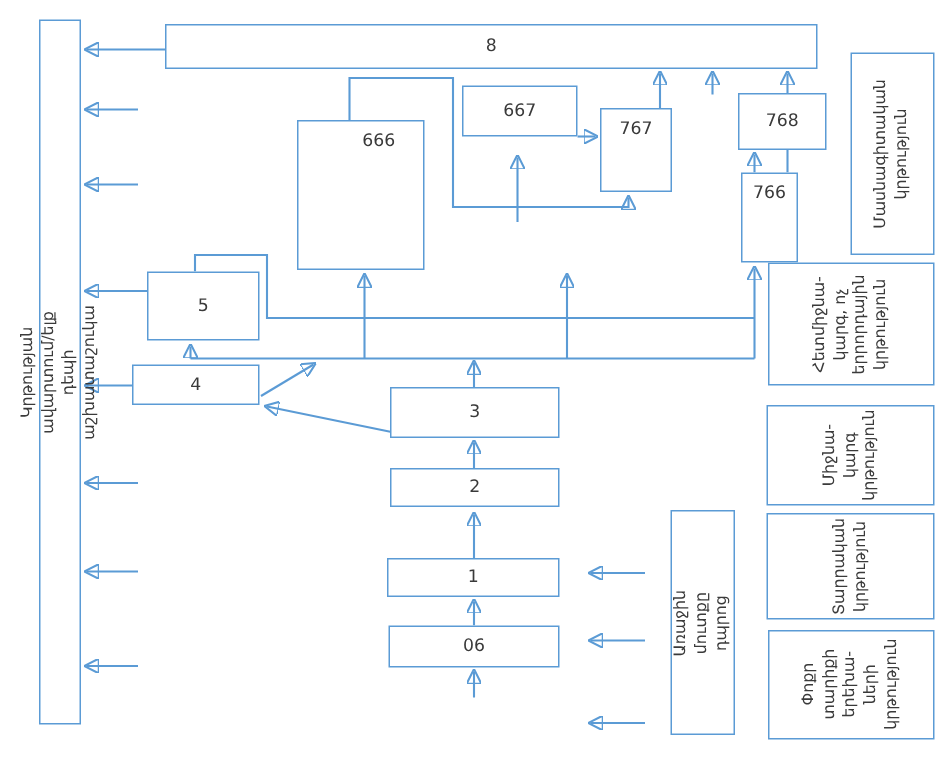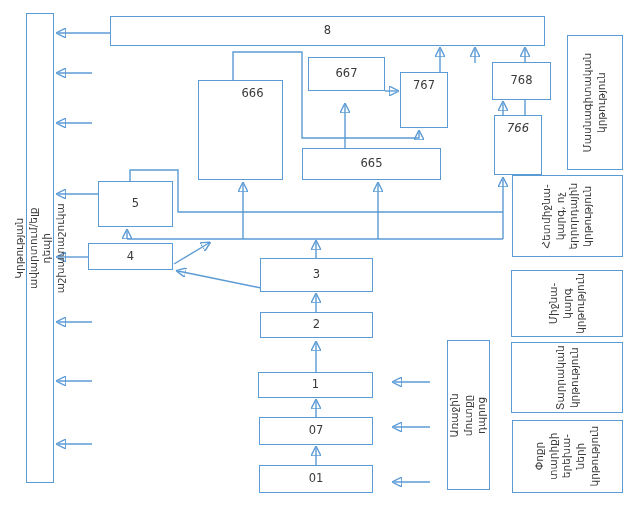--- a/index.html
+++ b/index.html
@@ -87,30 +87,28 @@
   <div class="box" style="left:26px;top:13px;width:28px;height:470px;">
     <span class="rot">Կրթության ավարտում/ելք դեպի աշխատաշուկա</span>
   </div>
 
   <div class="box num" style="left:110px;top:16px;width:435px;height:30px;">8</div>
 
   <div class="box num top-label" style="left:198px;top:80px;width:85px;height:100px;padding-left:24px;">666</div>
   <div class="box num" style="left:308px;top:57px;width:77px;height:34px;">667</div>
   <div class="box num top-label" style="left:400px;top:72px;width:48px;height:56px;">767</div>
   <div class="box num" style="left:452px;top:62px;width:59px;height:38px;margin-left:40px;">768</div>
-  <div class="box num top-label" style="left:494px;top:115px;width:48px;height:60px;font-style:italic;">766</div>
-  <div class="box num" style="left:302px;top:148px;width:139px;height:32px;">665</div>
+  <div class="box num top-label" style="left:494px;top:115px;width:38px;height:60px;">766</div>
 
   <div class="box num" style="left:98px;top:181px;width:75px;height:46px;">5</div>
   <div class="box num" style="left:88px;top:243px;width:85px;height:27px;">4</div>
   <div class="box num" style="left:260px;top:258px;width:113px;height:34px;">3</div>
   <div class="box num" style="left:260px;top:312px;width:113px;height:26px;">2</div>
   <div class="box num" style="left:258px;top:372px;width:115px;height:26px;">1</div>
-  <div class="box num" style="left:259px;top:417px;width:114px;height:28px;">07</div>
-  <div class="box num" style="left:259px;top:465px;width:114px;height:28px;">01</div>
+  <div class="box num" style="left:259px;top:417px;width:114px;height:28px;">06</div>
 
   <div class="box" style="left:447px;top:340px;width:43px;height:150px;">
     <span class="rot">Առաջին մուտքը դպրոց</span>
   </div>
 
   <div class="box" style="left:567px;top:35px;width:56px;height:135px;">
     <span class="rot">Մասնագիտական
 կրթություն</span>
   </div>
   <div class="box" style="left:512px;top:175px;width:111px;height:82px;">

